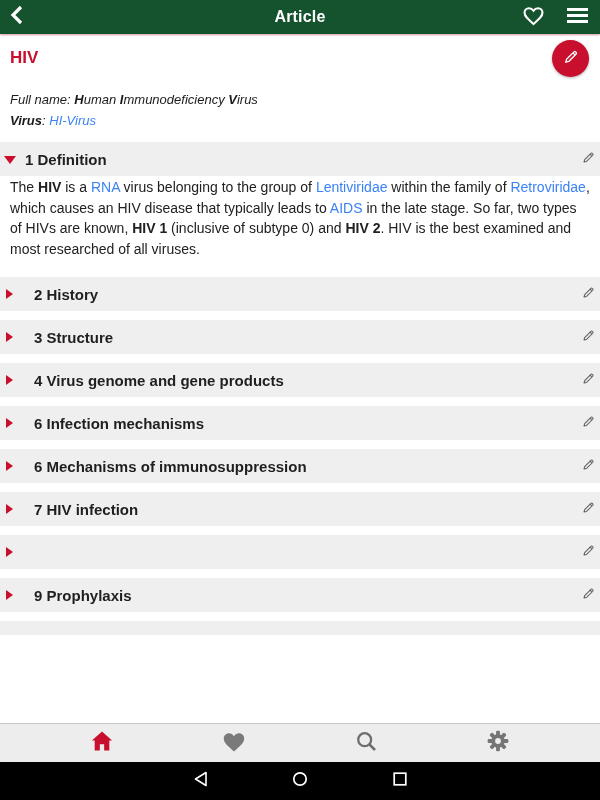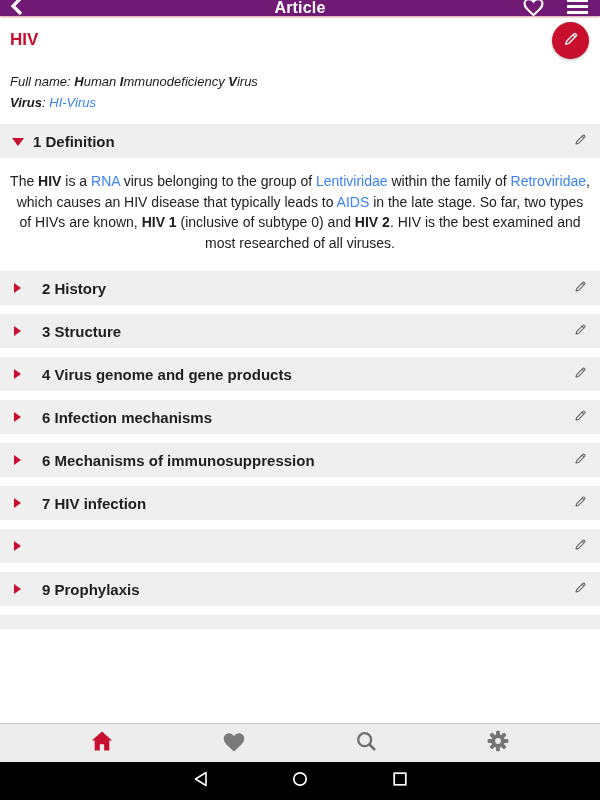--- a/index.html
+++ b/index.html
@@ -3,21 +3,21 @@
 <meta charset="utf-8">
 <style>
   * { margin:0; padding:0; box-sizing:border-box; }
   html,body { background:#555; }
   .page {
     position:relative; width:600px; height:800px; background:#ffffff;
     font-family:"Liberation Sans", sans-serif; overflow:hidden; margin:0 auto;
   }
   
   .appbar {
-    position:relative; height:16px; background:#701a75; color:#fff;
+    position:relative; height:34px; background:#14532d; color:#fff;
     display:flex; align-items:center; box-shadow:0 1px 2px rgba(160,20,40,.45);
     z-index:5;
   }
   .appbar .back { width:40px; height:34px; display:flex; align-items:center; padding-left:9px; cursor:pointer; }
   .appbar .title {
     position:absolute; left:0; right:0; text-align:center;
     font-size:16px; font-weight:bold; letter-spacing:.2px; pointer-events:none;
   }
   .appbar .right { margin-left:auto; display:flex; align-items:center; gap:22px; padding-right:12px; }
   .appbar .iconbtn { display:flex; align-items:center; cursor:pointer; }
@@ -30,38 +30,38 @@
     box-shadow:0 1px 3px rgba(0,0,0,.3); cursor:pointer; z-index:4;
   }
   
   .meta {
     margin:23px 10px 0; font-style:italic; font-size:13px; line-height:20.5px; color:#1b1b1b;
   }
   .meta .b { font-weight:bold; }
   
   .sec-header, .sec-row {
     height:34px; background:#efefef; display:flex; align-items:center;
-    padding:0 12px; cursor:pointer;
+    padding:0 4px; cursor:pointer;
   }
   .sec-header { margin-top:11px; }
   .sec-row { margin-top:9px;gap:12px; }
   .sec-label { font-size:15px; font-weight:bold; color:#1f1f1f; margin-left:9px; }
   .tri-down {
     width:0; height:0; border-left:6px solid transparent; border-right:6px solid transparent;
     border-top:8px solid #c8102e; margin-top:1px;
   }
   .tri-right {
     width:0; height:0; border-top:5px solid transparent; border-bottom:5px solid transparent;
     border-left:7px solid #c8102e; margin-left:2px;
   }
   .row-edit { margin-left:auto; display:flex; align-items:center; cursor:pointer; }
   .partial-row { height:14px; background:#efefef; margin-top:9px; }
   
   .def-body {
-    padding:13px 10px 9px; font-size:14px; line-height:20.5px; color:#212121;text-align:center;
+    padding:1px 10px 9px; font-size:14px; line-height:20.5px; color:#212121;
   }
   .def-body .b { font-weight:bold; }
   .link { color:#3b82f6; cursor:pointer; }
   
   .toolbar {
     position:absolute; left:0; right:0; bottom:38px; height:39px;
     background:#ededed; border-top:1px solid #c6c6c6;
     display:flex; align-items:center; justify-content:space-evenly; z-index:6;
   }
   .toolbar .tbtn { display:flex; align-items:center; justify-content:center; width:60px; height:39px; cursor:pointer; }

